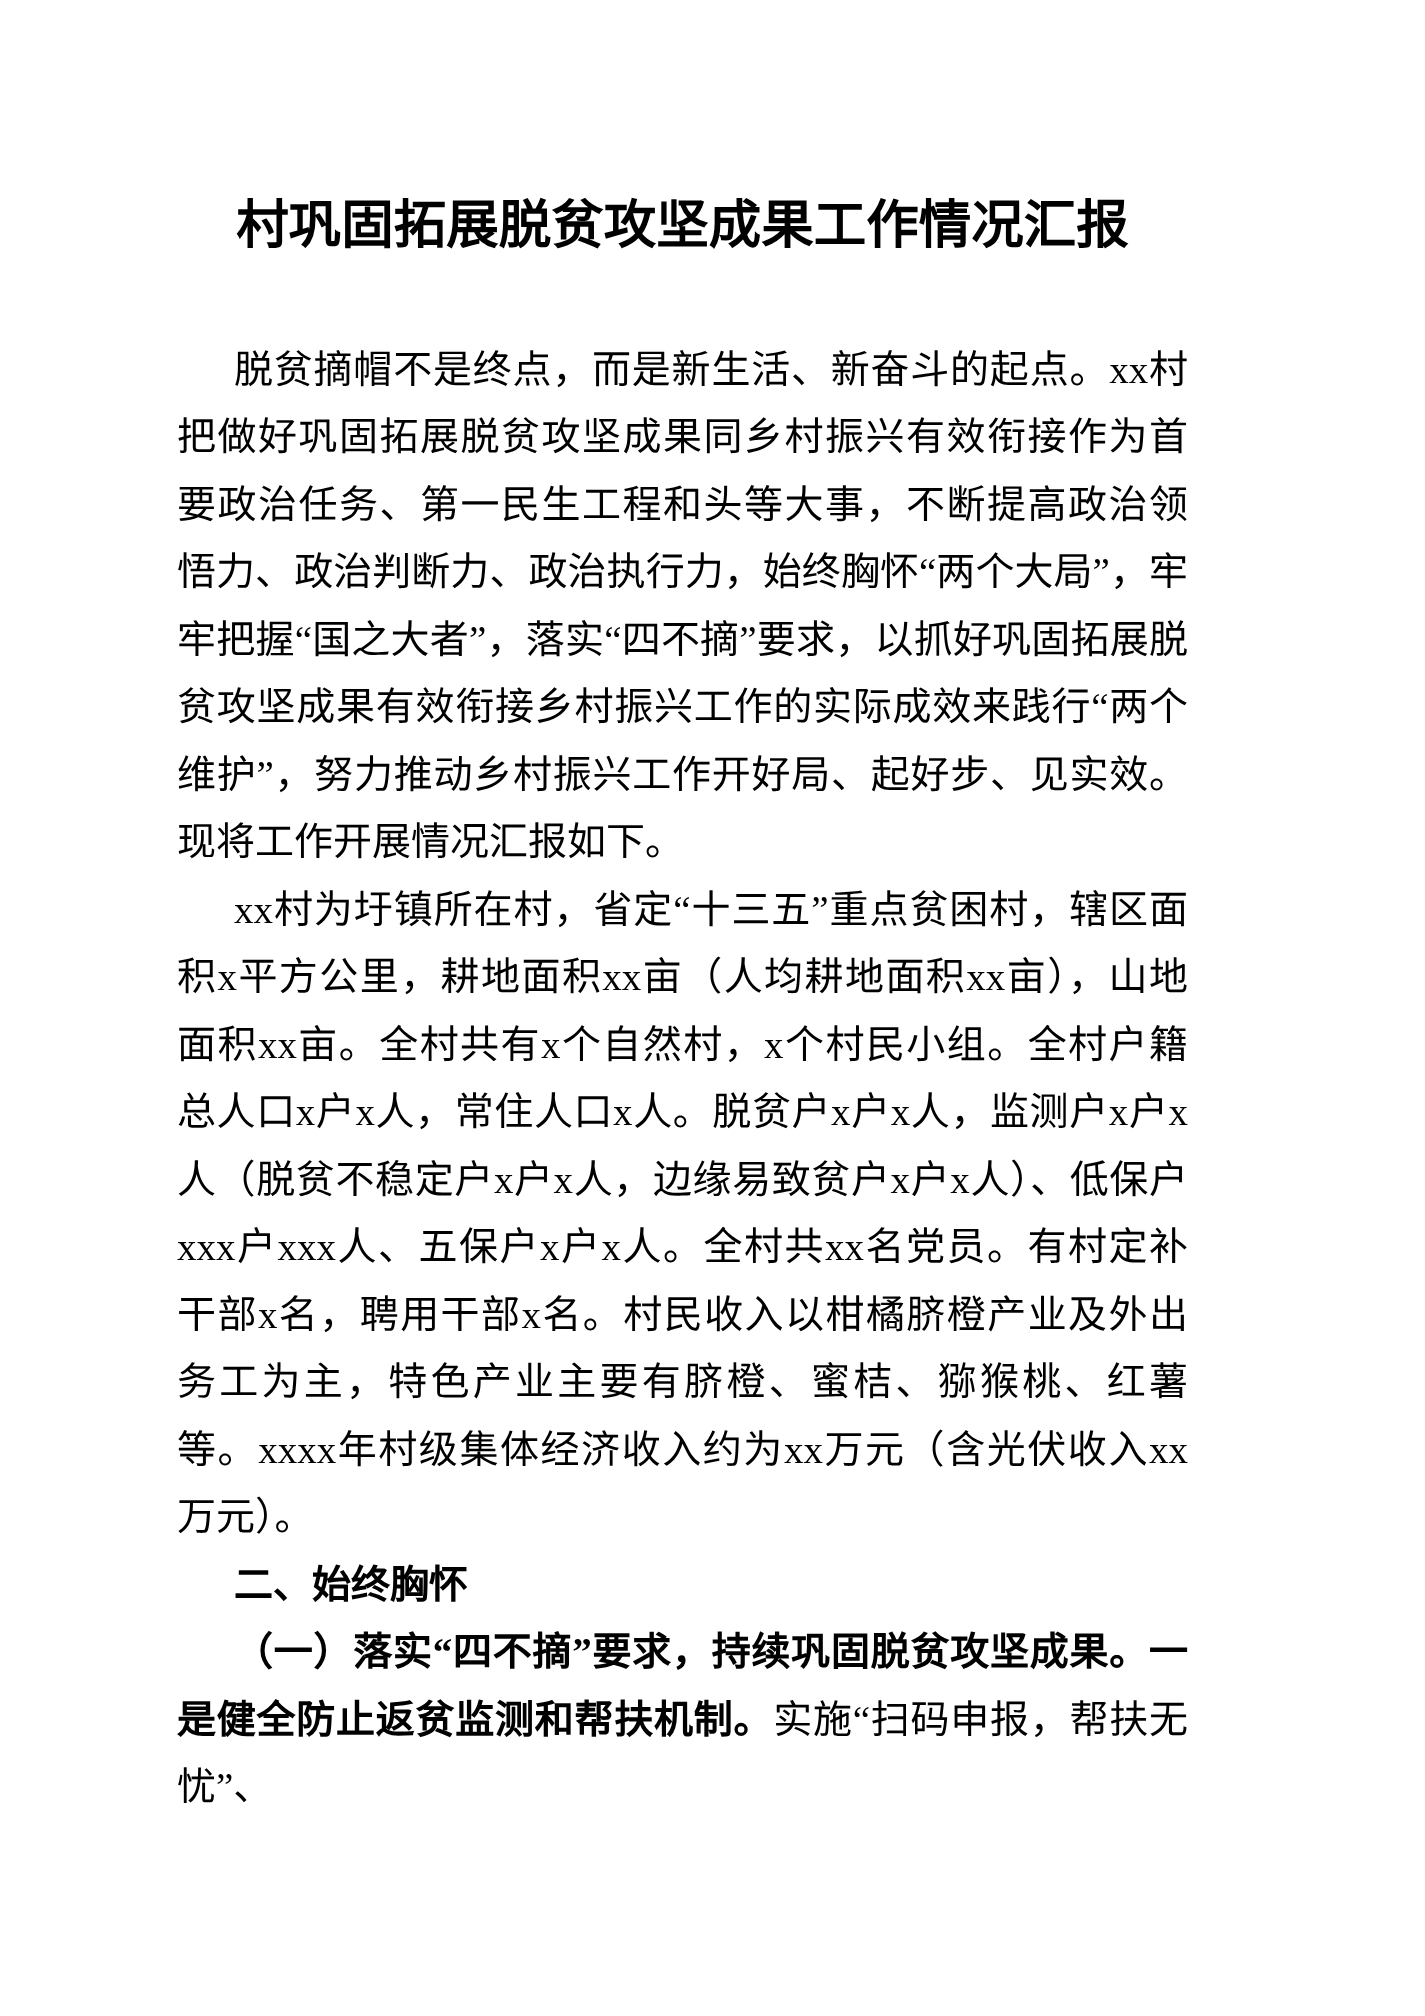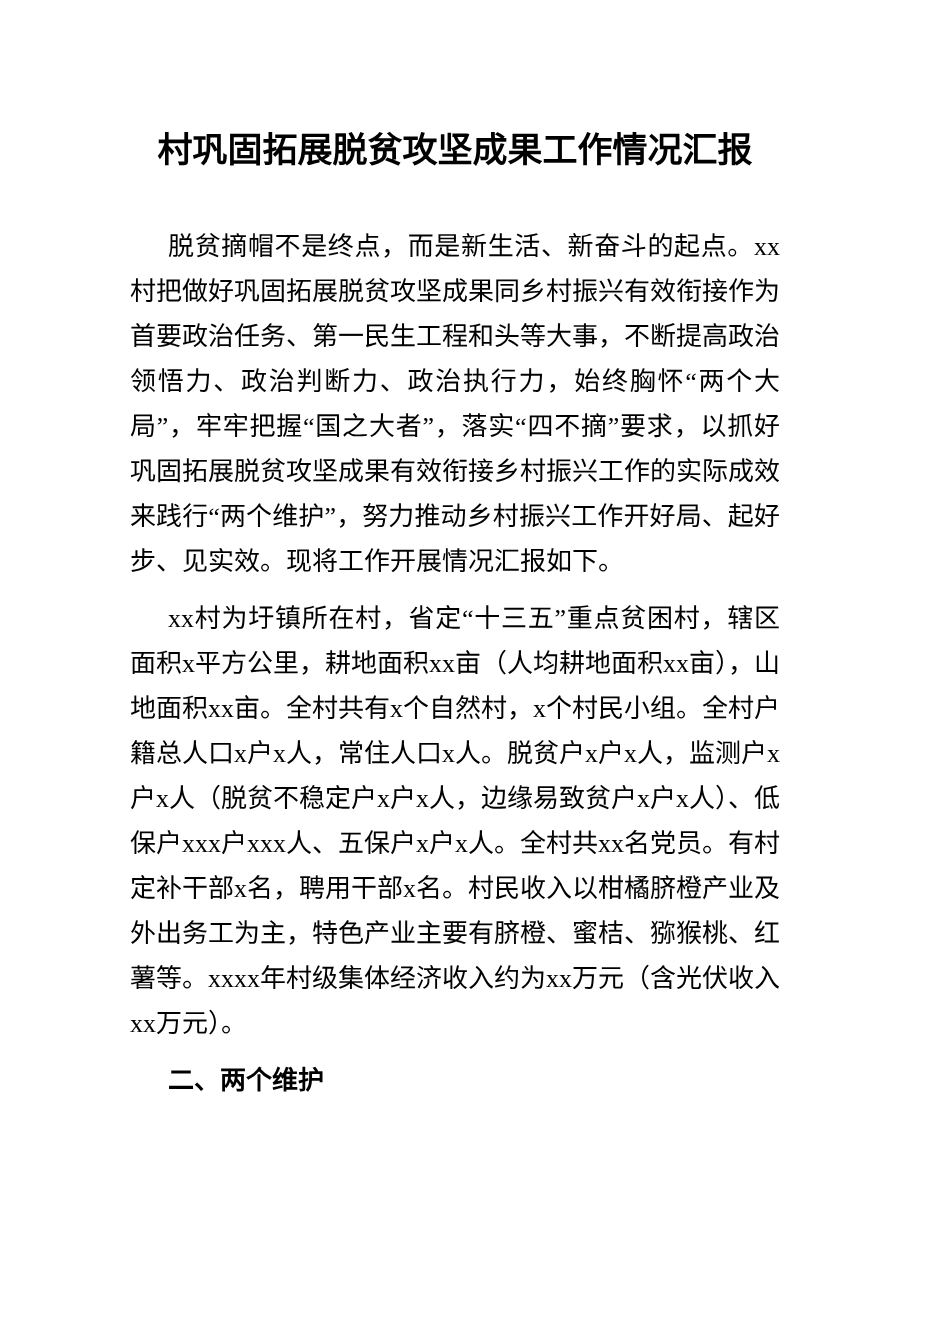--- a/index.html
+++ b/index.html
@@ -23,21 +23,21 @@
   .doc-title {
     font-family: "Liberation Serif", "DejaVu Serif", serif;
     font-weight: bold;
     font-size: 35px;
     line-height: 46px;
     text-align: center;
     margin: 0 0 50px 0;
     letter-spacing: 0px;
   }
   .para {
-    margin: 12px;
+    margin: 0;
     font-size: 26px;
     line-height: 45px;
     text-align: justify;
     text-justify: inter-ideograph;
     text-indent: 38px;
     font-family: "Liberation Serif", "DejaVu Serif", serif;
     word-break: break-all;
   }
   .para.heading {
     font-weight: bold;
@@ -47,15 +47,16 @@
   .seg.bold { font-weight: bold; }
 </style>
 </head>
 <body>
 
 <div class="page">
   <h1 class="doc-title">村巩固拓展脱贫攻坚成果工作情况汇报</h1>
   <div class="doc-body">
       <p class="para body"><span class="seg">脱贫摘帽不是终点，而是新生活、新奋斗的起点。xx村把做好巩固拓展脱贫攻坚成果同乡村振兴有效衔接作为首要政治任务、第一民生工程和头等大事，不断提高政治领悟力、政治判断力、政治执行力，始终胸怀“两个大局”，牢牢把握“国之大者”，落实“四不摘”要求，以抓好巩固拓展脱贫攻坚成果有效衔接乡村振兴工作的实际成效来践行“两个维护”，努力推动乡村振兴工作开好局、起好步、见实效。现将工作开展情况汇报如下。</span></p>
       <p class="para body"><span class="seg">xx村为圩镇所在村，省定“十三五”重点贫困村，辖区面积x平方公里，耕地面积xx亩（人均耕地面积xx亩），山地面积xx亩。全村共有x个自然村，x个村民小组。全村户籍总人口x户x人，常住人口x人。脱贫户x户x人，监测户x户x人（脱贫不稳定户x户x人，边缘易致贫户x户x人）、低保户xxx户xxx人、五保户x户x人。全村共xx名党员。有村定补干部x名，聘用干部x名。村民收入以柑橘脐橙产业及外出务工为主，特色产业主要有脐橙、蜜桔、猕猴桃、红薯等。xxxx年村级集体经济收入约为xx万元（含光伏收入xx万元）。</span></p>
-      <p class="para heading"><span class="seg bold">二、两个维护</span></p>
+      <p class="para heading"><span class="seg bold">二、始终胸怀</span></p>
+      <p class="para body"><span class="seg bold">（一）落实“四不摘”要求，持续巩固脱贫攻坚成果。</span><span class="seg bold">一是健全防止返贫监测和帮扶机制。</span><span class="seg">实施“扫码申报，帮扶无忧”、</span></p>
     </div>
 </div>
 
 </body></html>

